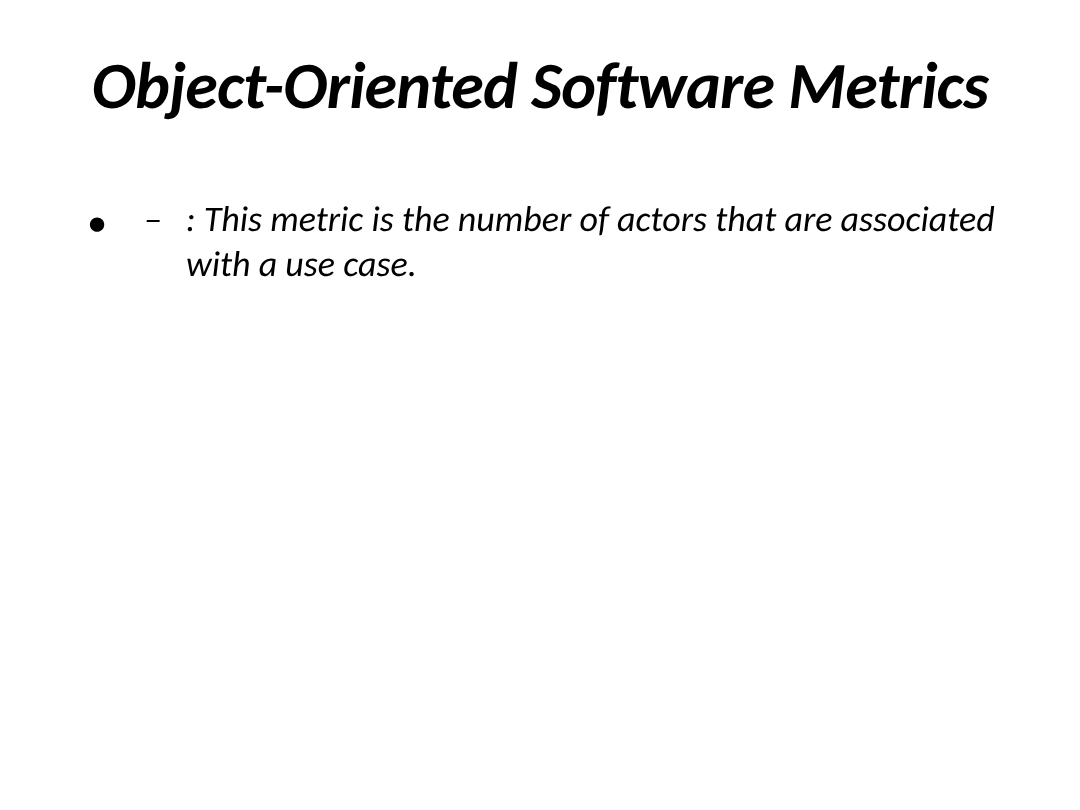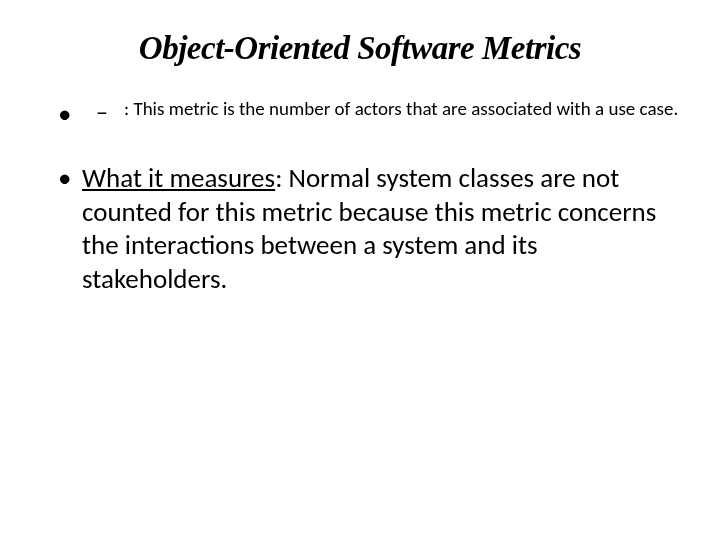--- a/index.html
+++ b/index.html
@@ -4,27 +4,26 @@
 <style>
   * { margin: 0; padding: 0; box-sizing: border-box; }
   html, body { width: 720px; height: 540px; }
   body {
     background: #ffffff;
     font-family: Calibri, "Segoe UI", Arial, sans-serif;
     color: #000000;
     padding: 30px 40px 40px 40px;
   }
   .title {
-    font-size: 33px;
+    font-size: 44px;
     font-weight: 700;
     font-style: italic;
     text-align: center;
-    margin-bottom: 30px;
+    margin-bottom: 48px;
     letter-spacing: -0.5px;
-    font-family: Liberation Serif, serif;
   }
   .content { padding-left: 18px; }
   ul.level1 {
     list-style: none;
   }
   ul.level1 > li {
     position: relative;
     padding-left: 24px;
     font-size: 27px;
     line-height: 1.25;
@@ -37,23 +36,24 @@
     top: 0;
     font-size: 27px;
   }
   ul.level2 {
     list-style: none;
     margin-top: 6px;
   }
   ul.level2 > li {
     position: relative;
     padding-left: 28px;
-    font-size: 19px;
+    font-size: 24px;
     line-height: 1.25;
     margin-left: 14px;
+    font-style: italic;
   }
   ul.level2 > li::before {
     content: "–";
     position: absolute;
     left: 0;
     top: 0;
     font-size: 24px;
   }
   .underline { text-decoration: underline; }
 </style>
@@ -64,17 +64,14 @@
 
 <div class="content">
   <ul class="level1">
     <li>
       <ul class="level2">
         <li>
           <span>: This metric is the number of actors that are associated with a use case.</span>
         </li>
       </ul>
     </li>
-    <li>
-      <span class="underline">What it measures</span><span>: Normal system classes are not counted for this metric because this metric concerns the interactions between a system and its stakeholders.</span>
-    </li>
   </ul>
 </div>
 
 </body></html>

